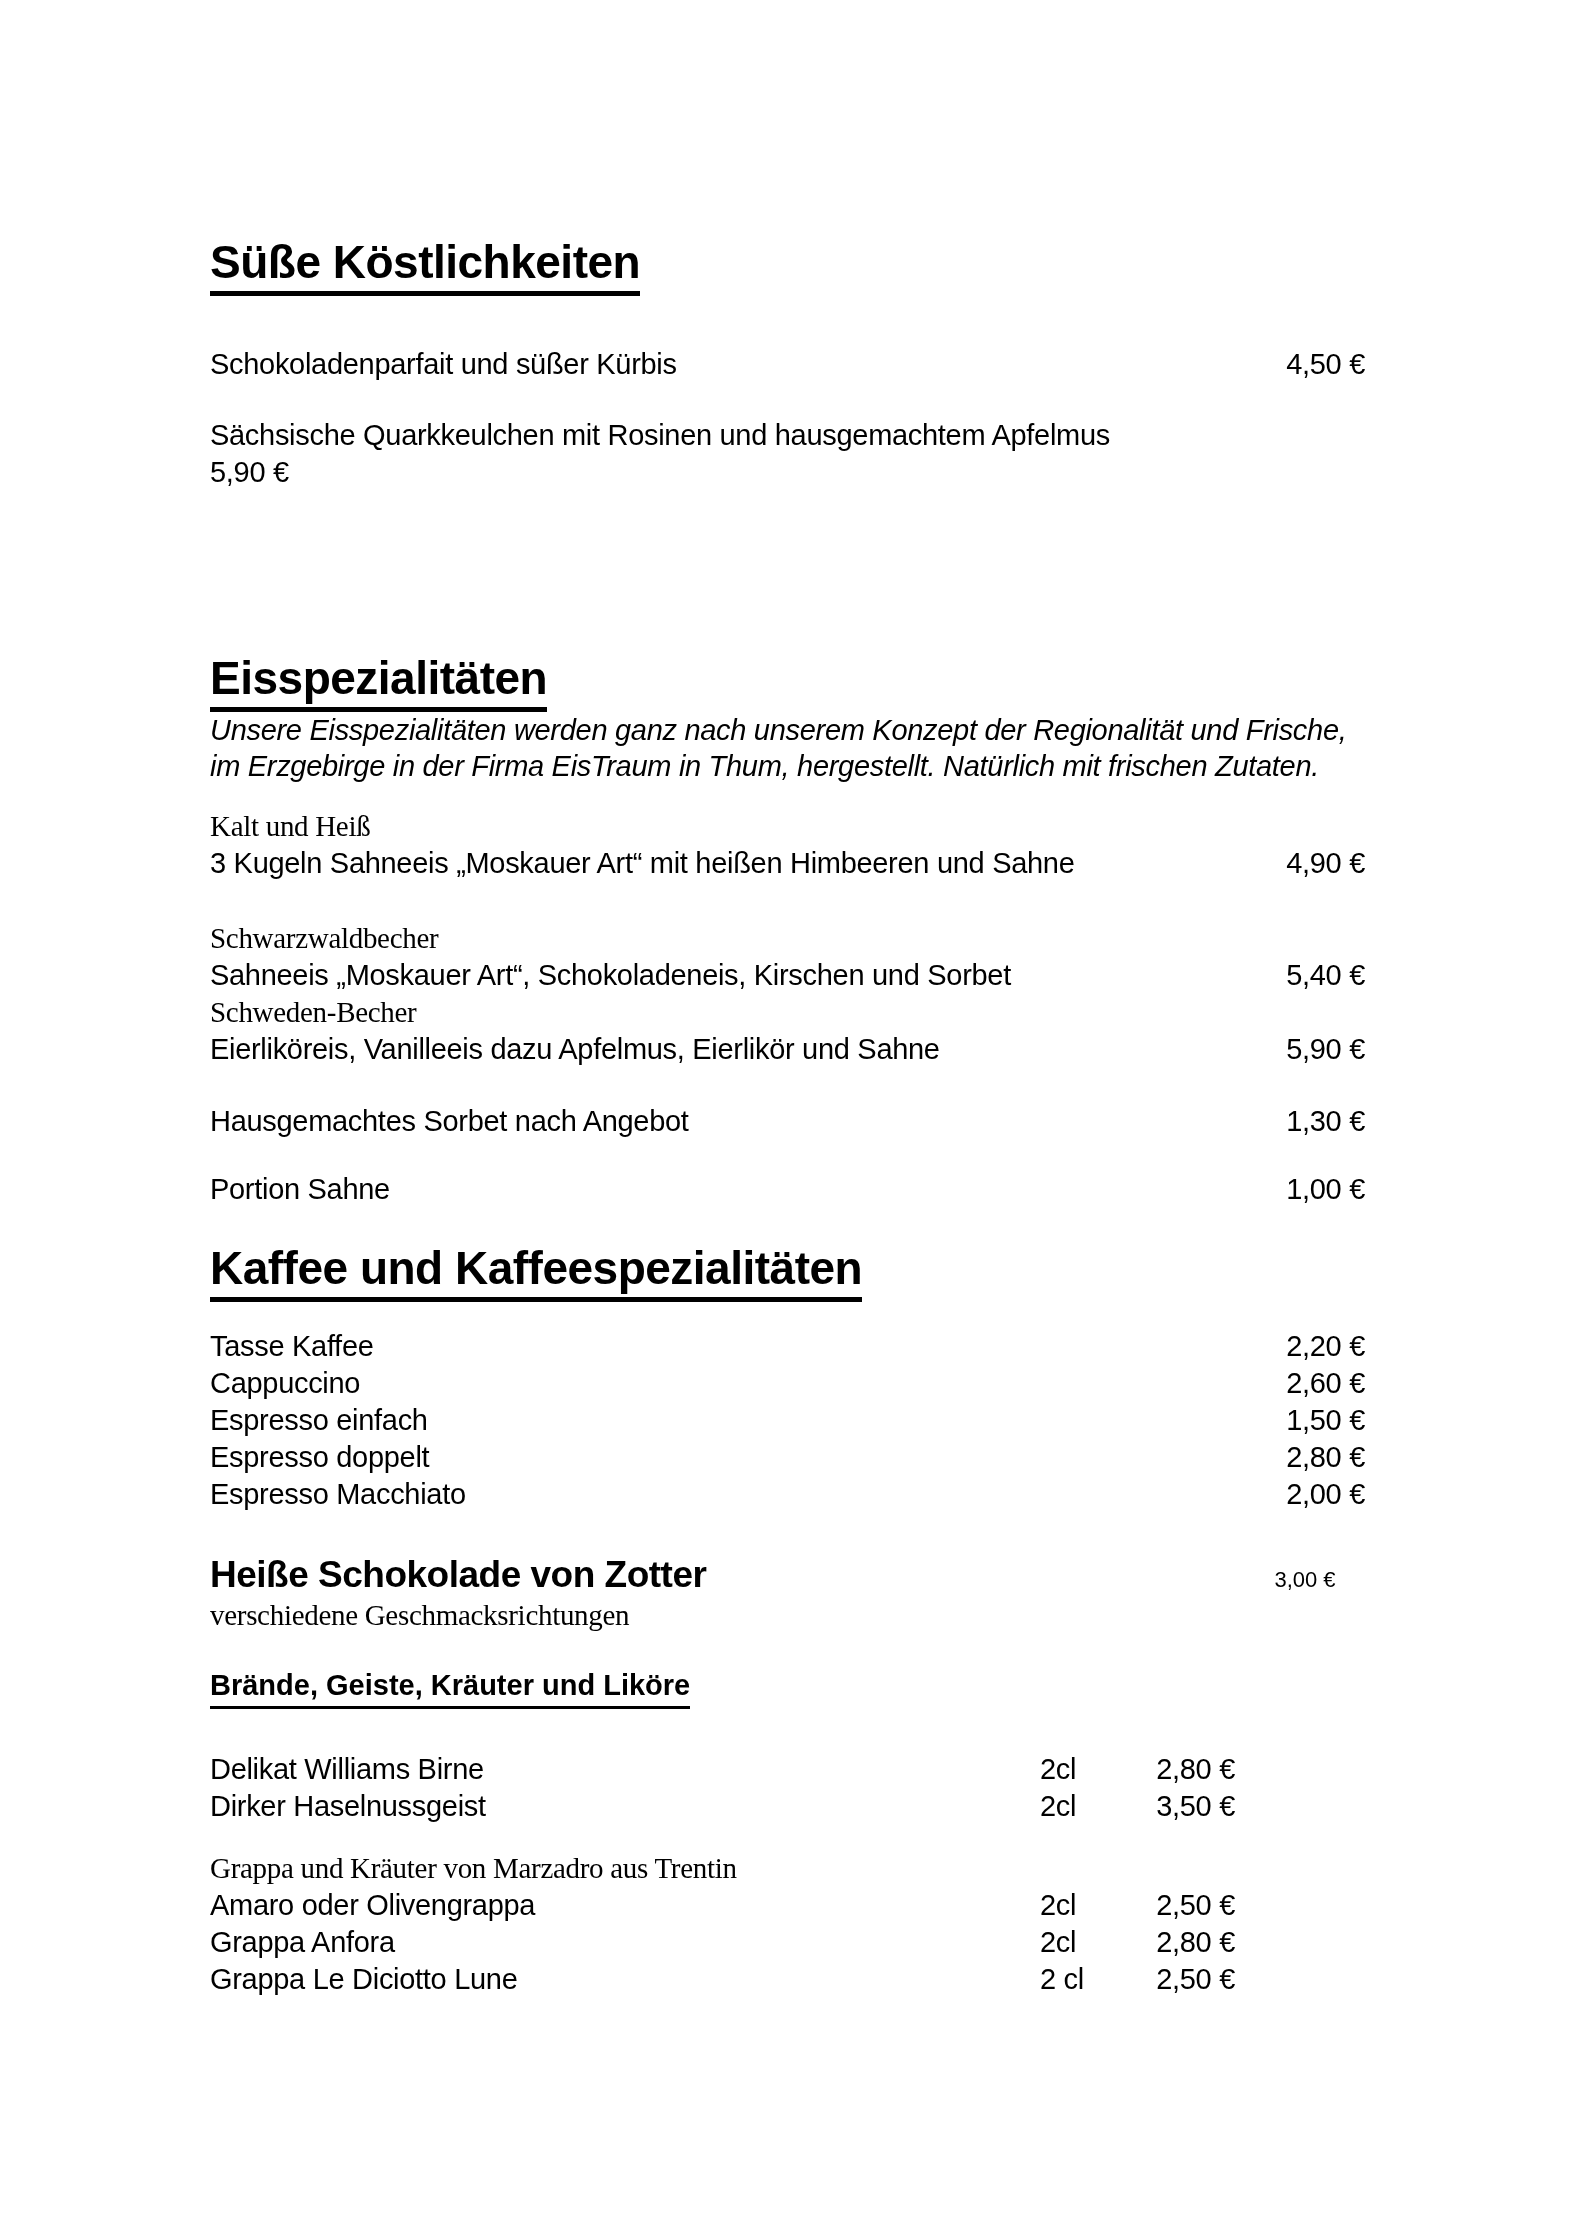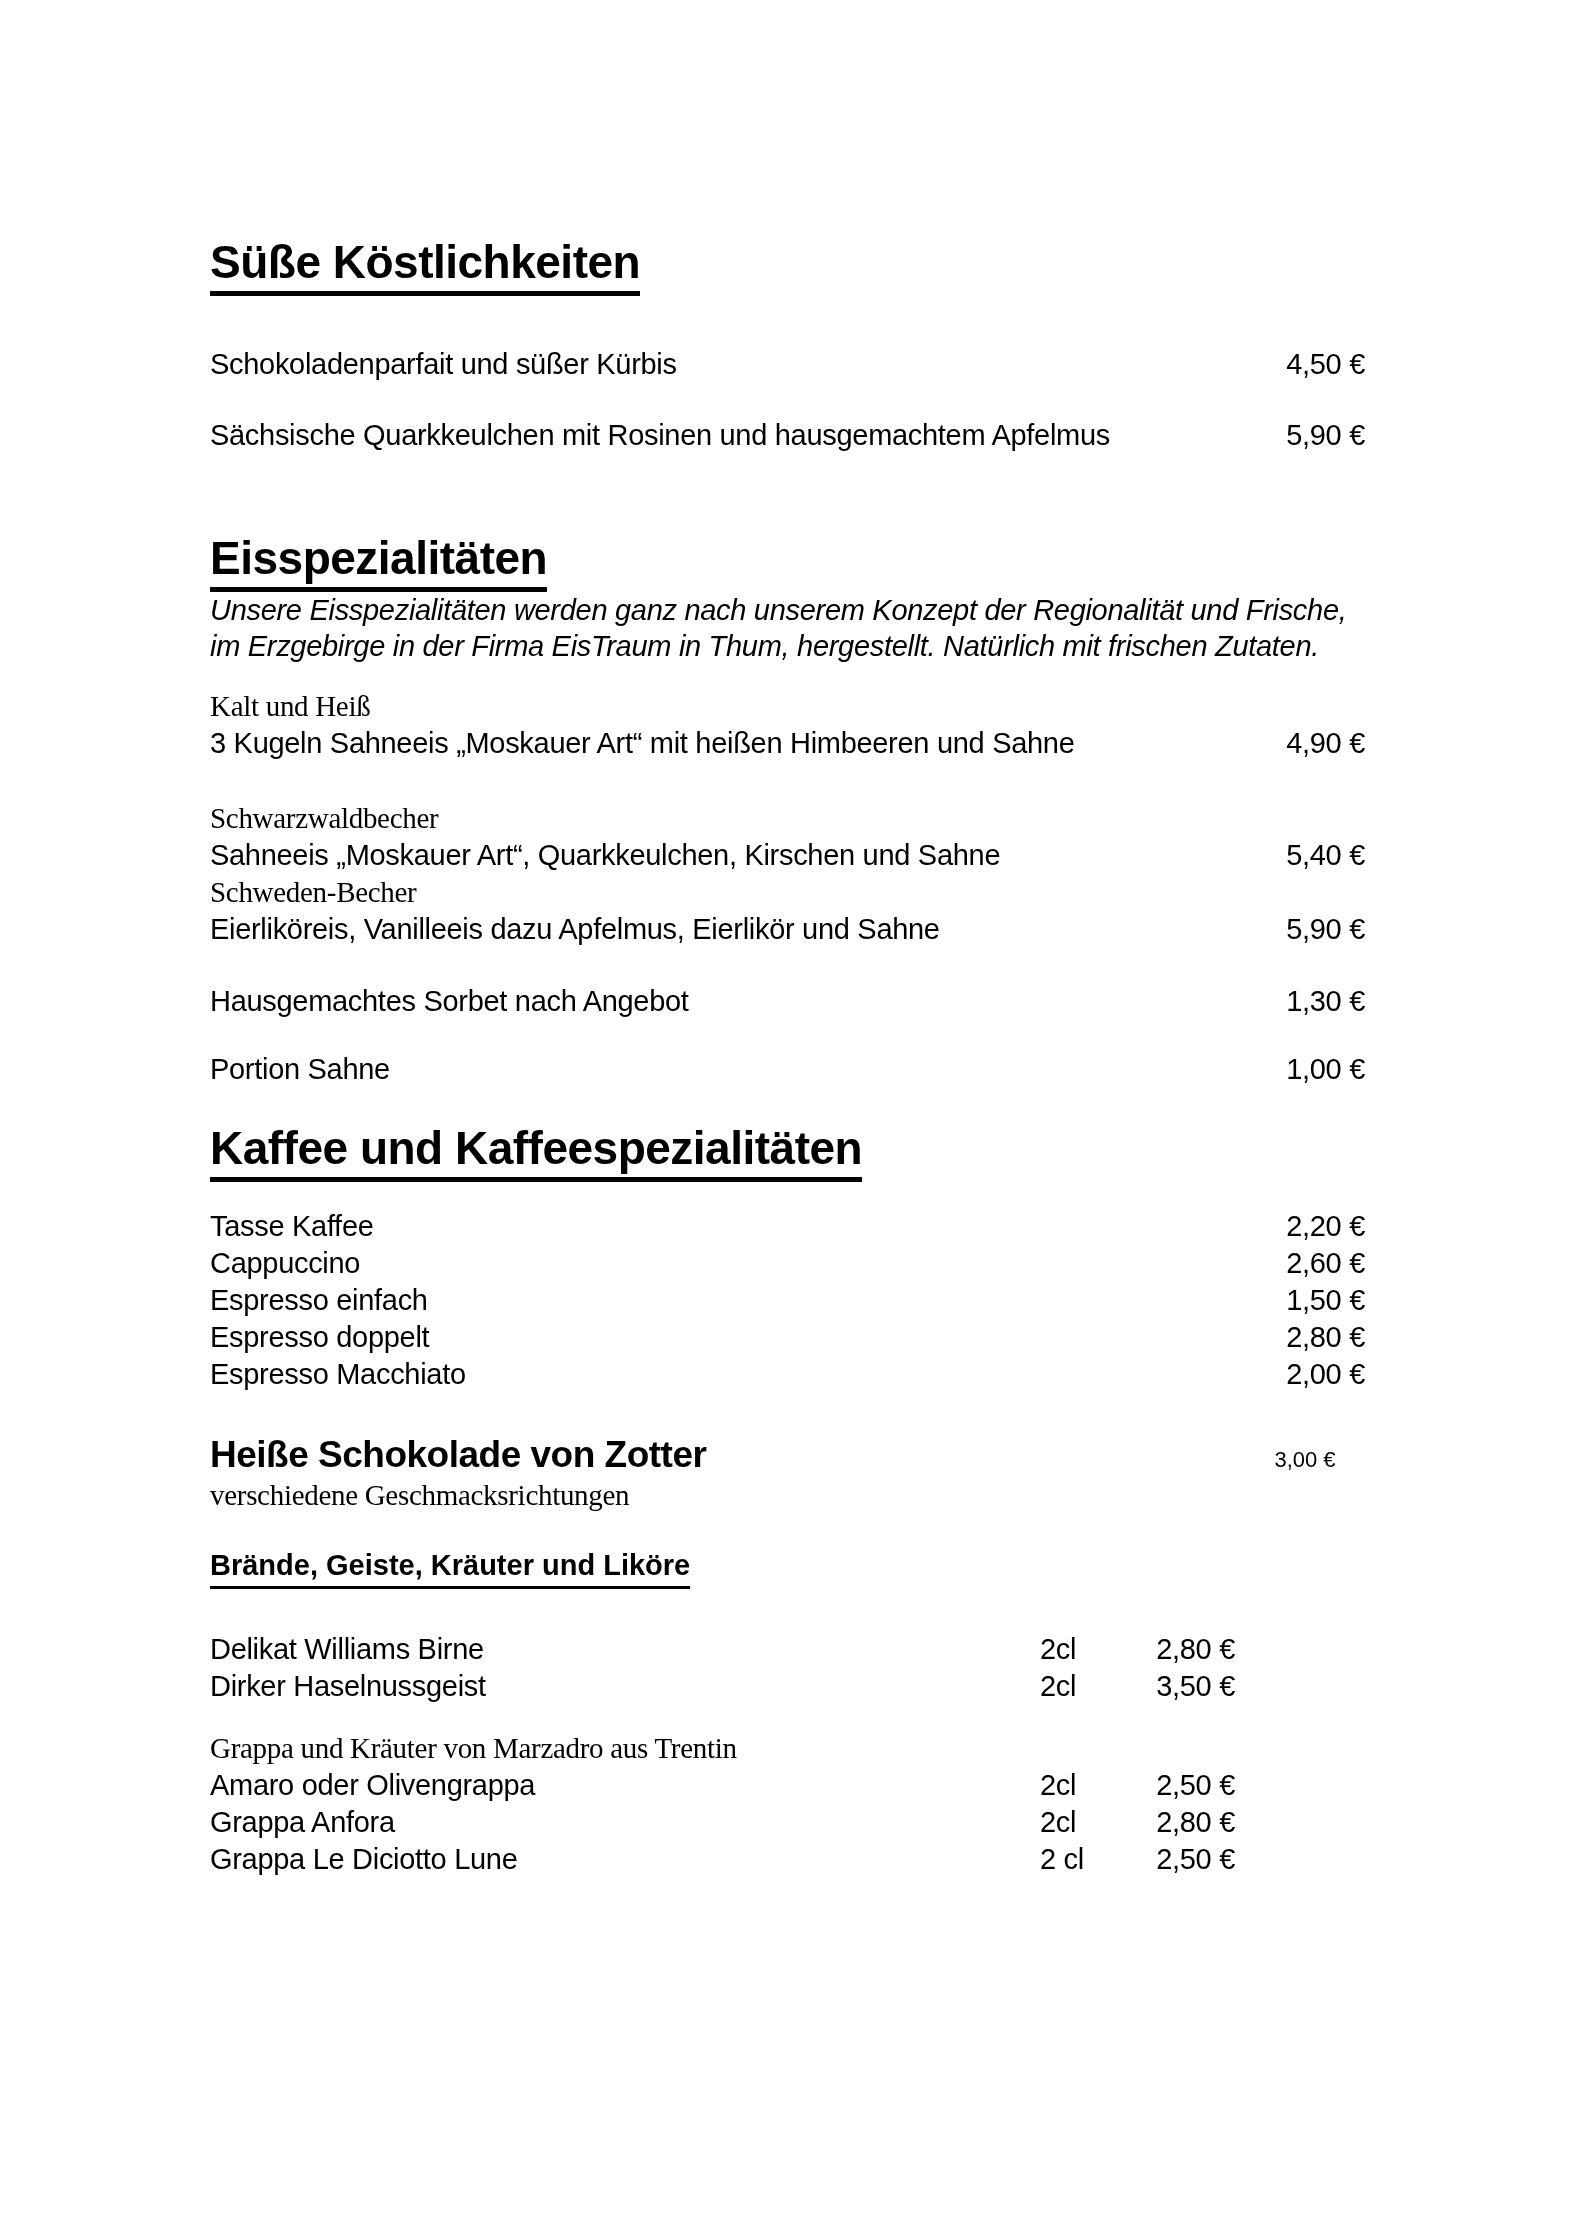--- a/index.html
+++ b/index.html
@@ -36,21 +36,21 @@
   .srow .s-qty { flex:0 0 80px; text-align:left; white-space:nowrap; }
   .srow .s-price { flex:0 0 115px; text-align:right; white-space:nowrap; }
   
   .choc-row { display:flex; align-items:baseline; }
   .choc-row .choc-title { flex:1 1 auto; font-size:37px; line-height:44px; font-weight:bold; letter-spacing:-0.5px; }
   .choc-row .price { flex:0 0 120px; text-align:center; font-size:22px; white-space:nowrap; }
   
   .mt-title2 { margin-top:78px; }
   .mt-title3 { margin-top:34px; }
   .gap-after-h1 { margin-bottom:50px; }
-  .m34 { margin-top:34px; }
+  .m34 { margin-top:34px;flex-direction:column; }
   .m33 { }
   .m31 { margin-top:31px;gap:28px; }
   .m35 { margin-top:35px; }
   .m38 { margin-top:38px; }
   .m40 { margin-top:40px; }
   .m24 { margin-top:24px; }
   .m26 { margin-top:26px; }
   .m25 { margin-top:25px; }
   .m42 { margin-top:42px; }
 </style>
@@ -85,21 +85,21 @@
       <div class="plain-line">Kalt und Heiß</div>
       <div class="row">
         <span class="name">3 Kugeln Sahneeis „Moskauer Art“ mit heißen Himbeeren und Sahne</span>
         <span class="price">4,90 €</span>
       </div>
     </div>
 
     <div class="m38">
       <div class="plain-line">Schwarzwaldbecher</div>
       <div class="row">
-        <span class="name">Sahneeis „Moskauer Art“, Quarkkeulchen, Kirschen und Sahne</span>
+        <span class="name">Sahneeis „Moskauer Art“, Schokoladeneis, Kirschen und Sorbet</span>
         <span class="price">5,40 €</span>
       </div>
     </div>
 
     <div class="m33">
       <div class="plain-line">Schweden-Becher</div>
       <div class="row">
         <span class="name">Eierliköreis, Vanilleeis dazu Apfelmus, Eierlikör und Sahne</span>
         <span class="price">5,90 €</span>
       </div>

